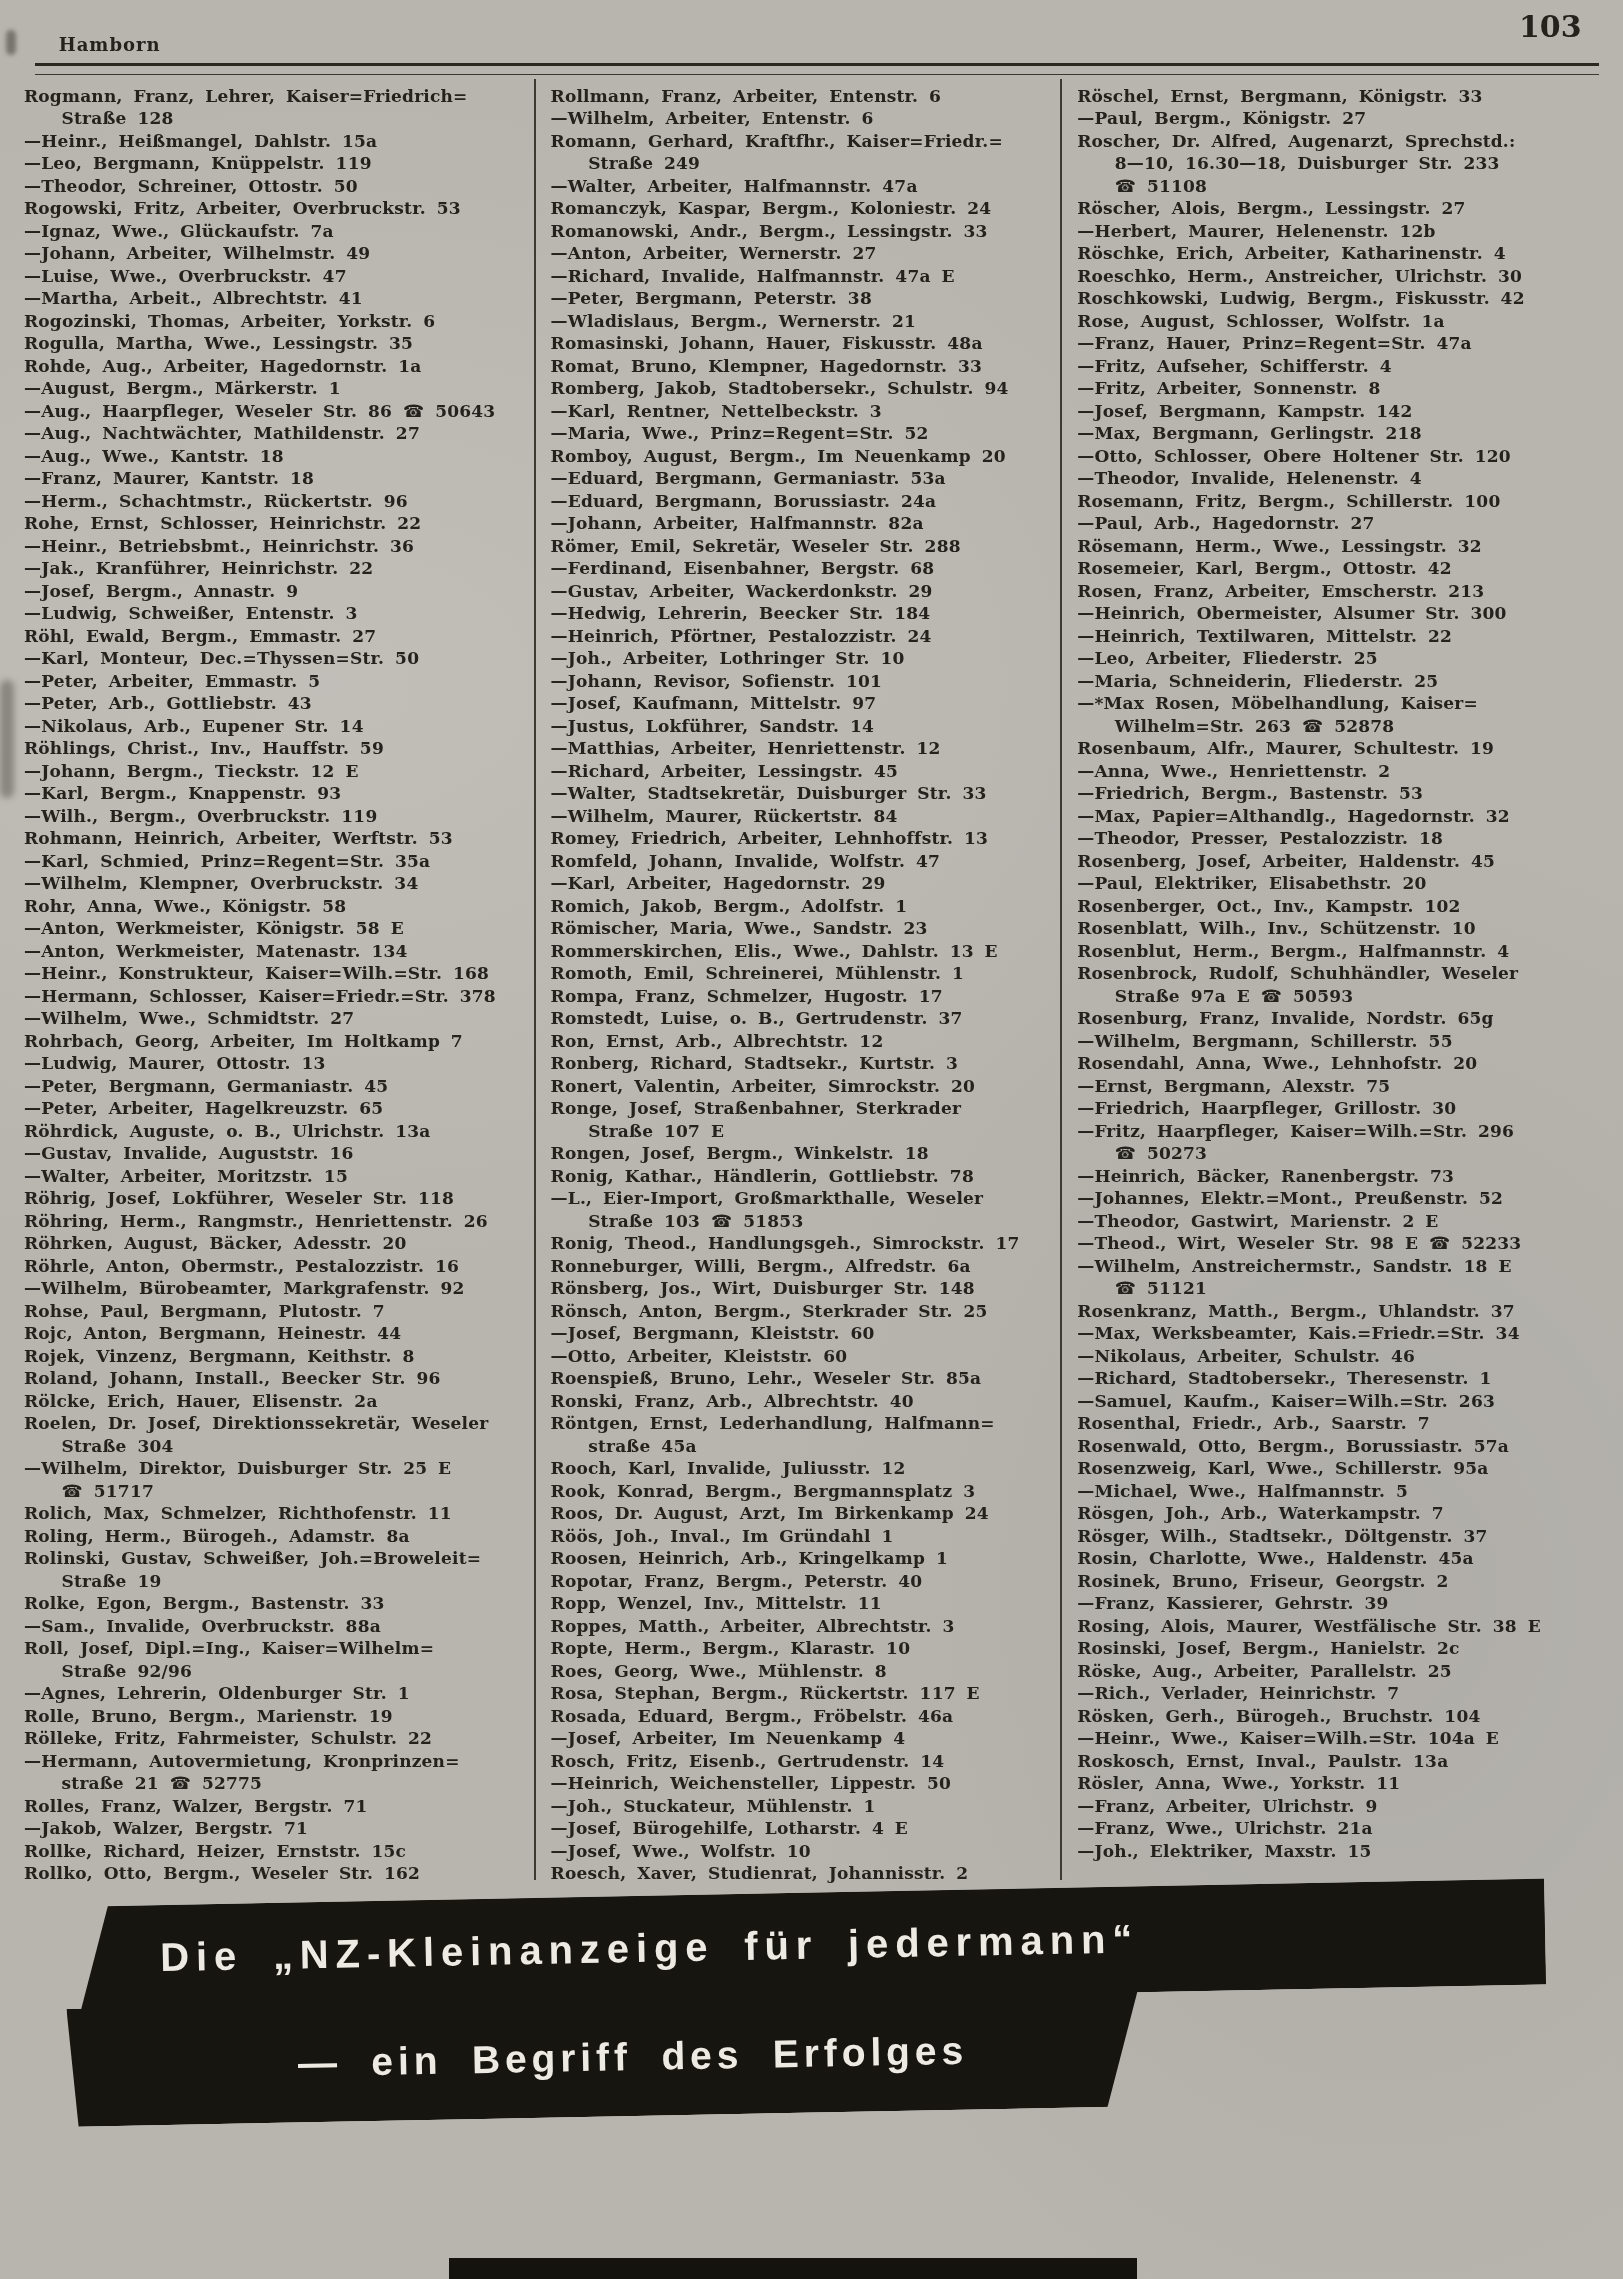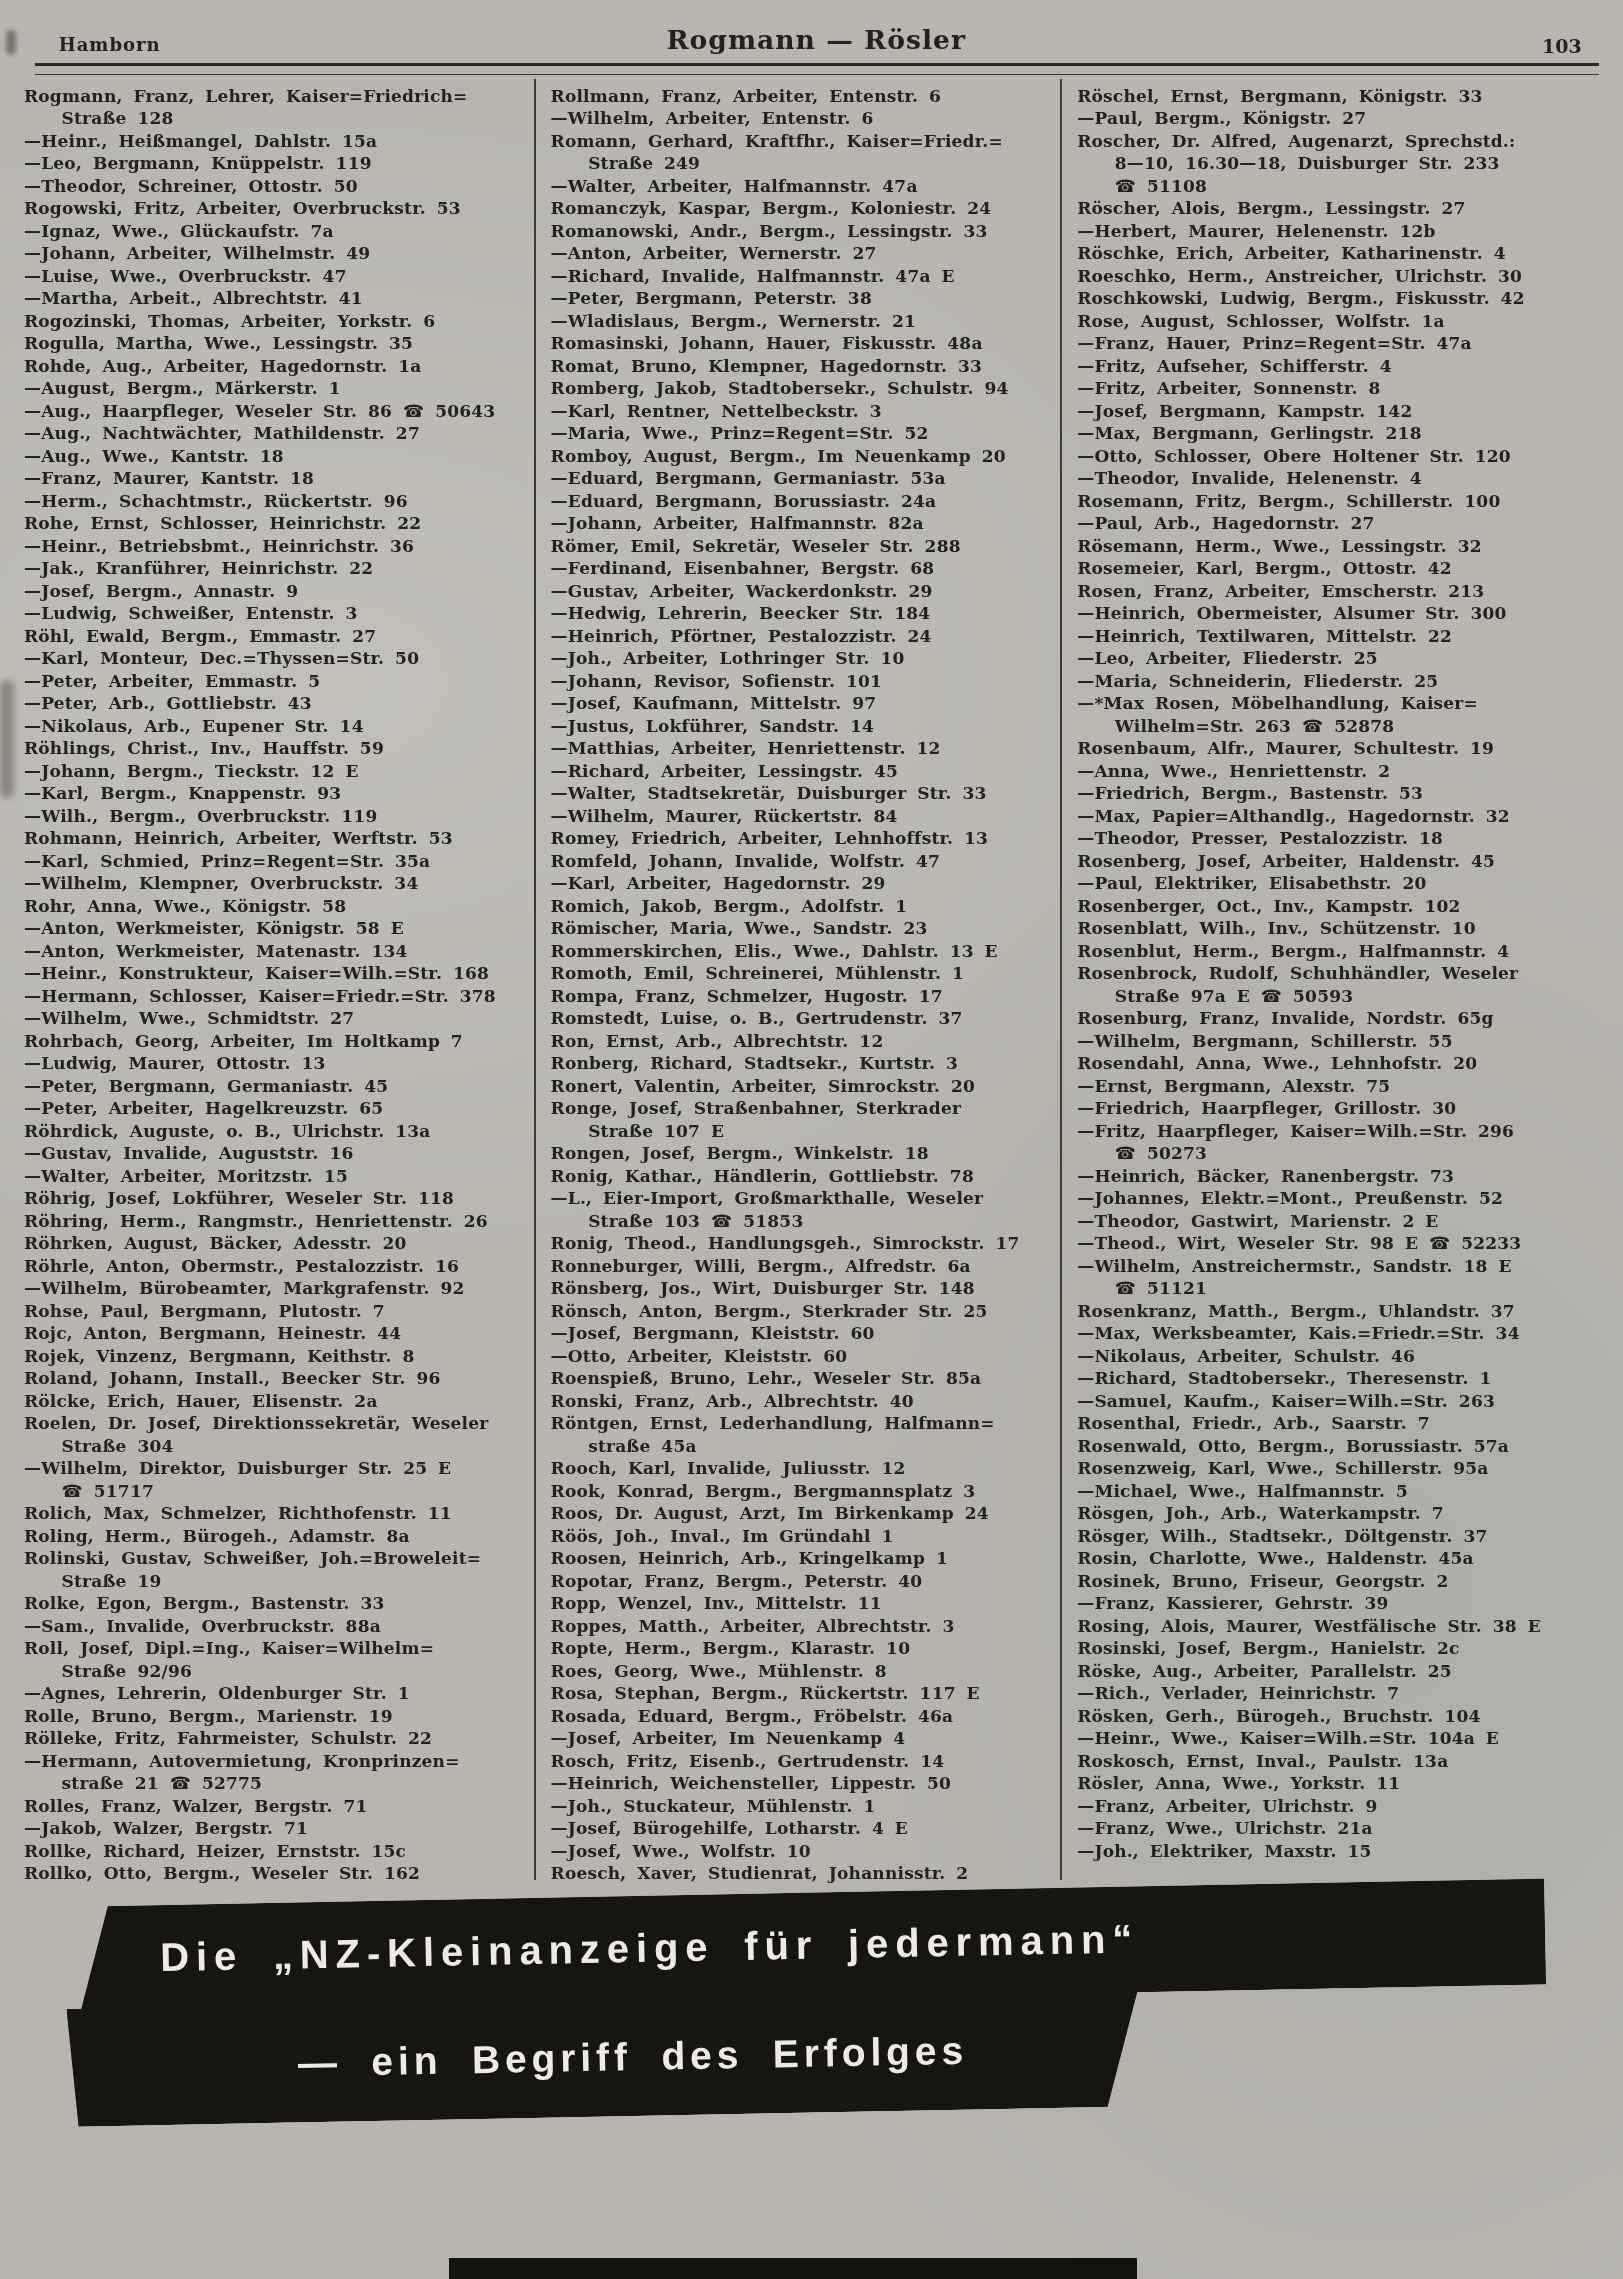--- a/index.html
+++ b/index.html
@@ -12,21 +12,21 @@
       radial-gradient(ellipse 887px 591px at 20% 30%, rgba(255,255,255,0.05), rgba(0,0,0,0.03)),
       radial-gradient(ellipse 690px 887px at 85% 70%, rgba(0,0,0,0.04), rgba(255,255,255,0.02));
     overflow:hidden;
     font-family:"DejaVu Serif","DejaVu Sans",serif;
     color:#24221d;
   }
   
   .hdr{position:absolute;top:15.8px;left:39px;right:29.6px;height:43px;}
   .hdr-left{position:absolute;left:19.7px;bottom:3.9px;font-size:18px;font-weight:700;letter-spacing:1px;}
   .hdr-center{position:absolute;left:0;right:0;bottom:3.9px;text-align:center;font-size:26.6px;font-weight:700;letter-spacing:1px;}
-  .hdr-right{position:absolute;right:11.8px;bottom:2px;font-size:19px;font-weight:700;}
+  .hdr-right{position:absolute;right:11.8px;bottom:15px;font-size:30px;font-weight:700;}
   .hdr-rule{position:absolute;top:63px;left:35px;right:23.6px;height:7.9px;
     border-top:3.9px solid #2a281f;border-bottom:1px solid #3a382f;}
   
   .cols{position:absolute;top:79px;left:24px;right:27.6px;height:1809px;display:flex;}
   .col{width:497px;overflow:hidden;padding-top:5.9px;}
   .vrule{width:2px;background:#3c3a31;margin:0 14.8px 0 12.8px;height:1801px;}
   .line{
     margin:0;height:22.5px;line-height:22.5px;
     font-size:17px;font-weight:700;
     white-space:pre;overflow:hidden;
@@ -64,21 +64,20 @@
   .smudge1{position:absolute;left:0px;top:680px;width:13.8px;height:118px;background:rgba(40,38,30,0.35);border-radius:7.9px;filter:blur(3px);}
   .smudge2{position:absolute;left:5.9px;top:29.6px;width:9.9px;height:25.6px;background:rgba(40,38,30,0.45);border-radius:4.9px;filter:blur(2px);}
 </style>
 </head>
 <body>
 
 <div class="page">
 
   <div class="hdr">
     <span class="hdr-left">Hamborn</span>
-    <span class="hdr-center">Rogmann — Rösler</span>
     <span class="hdr-right">103</span>
   </div>
   <div class="hdr-rule"></div>
 
   <div class="cols">
     <section class="col">
         <p class="line">Rogmann, Franz, Lehrer, Kaiser=Friedrich=</p>
         <p class="line cont">  Straße 128</p>
         <p class="line">—Heinr., Heißmangel, Dahlstr. 15a</p>
         <p class="line">—Leo, Bergmann, Knüppelstr. 119</p>

